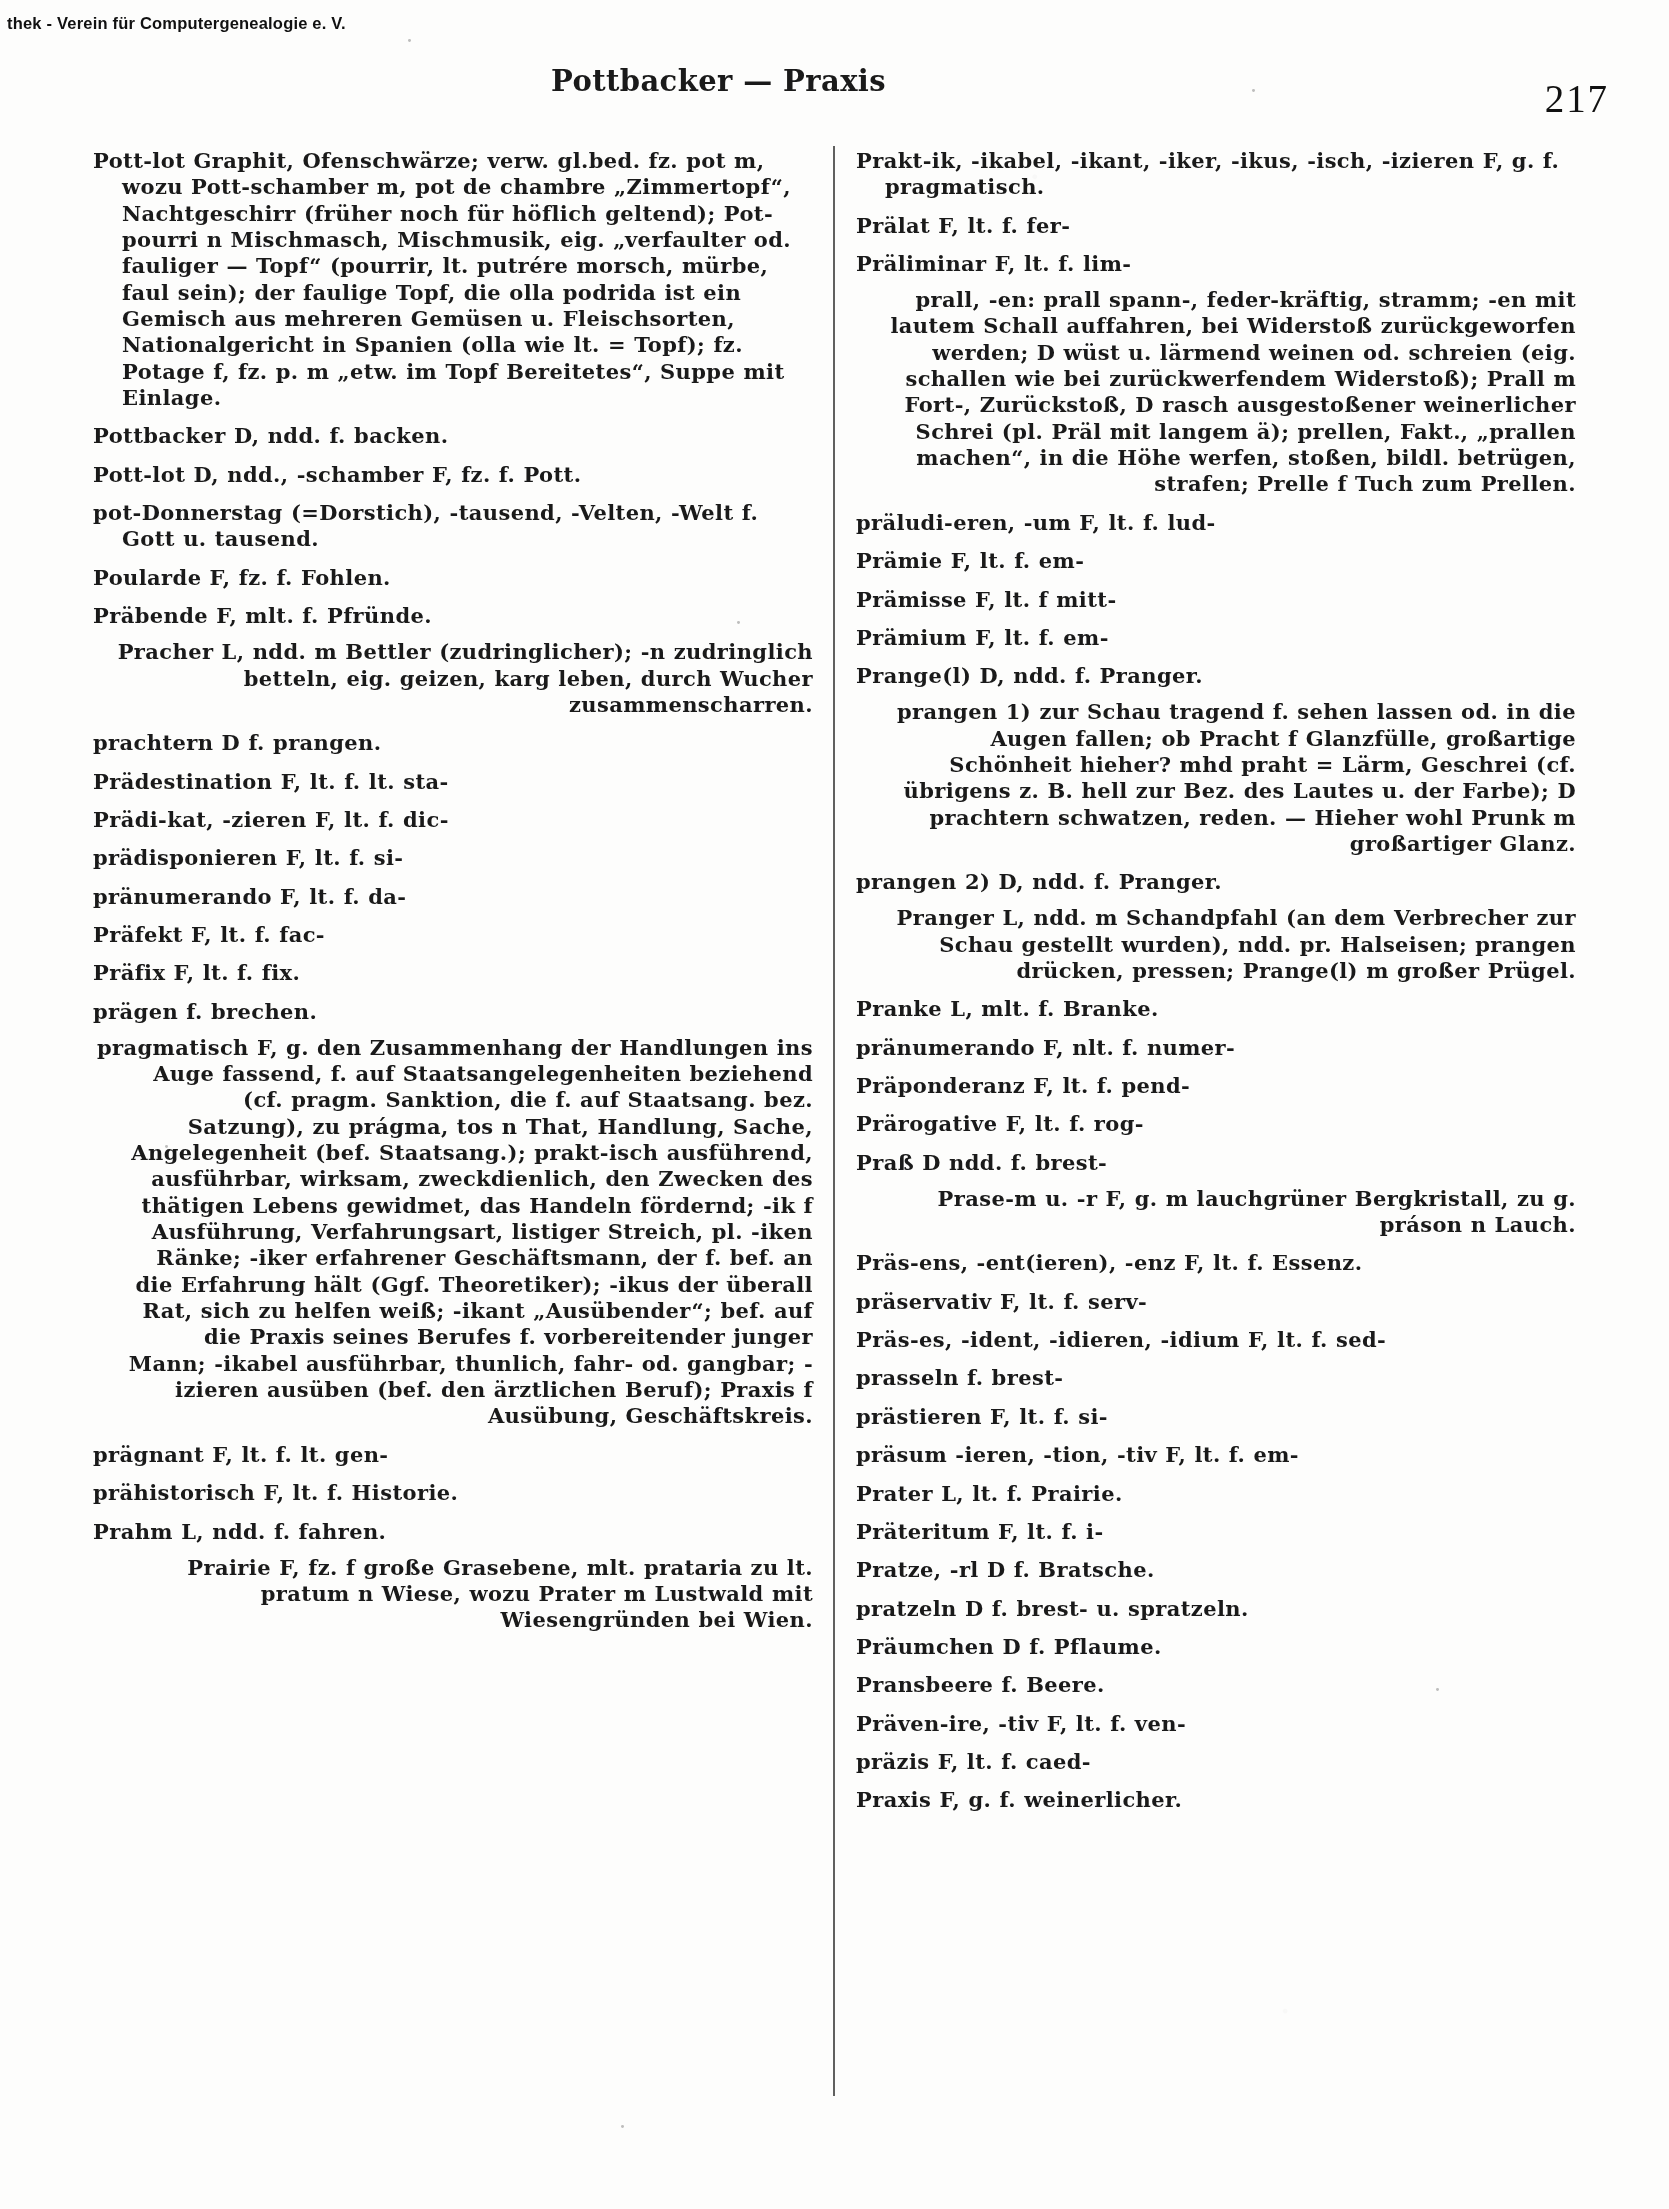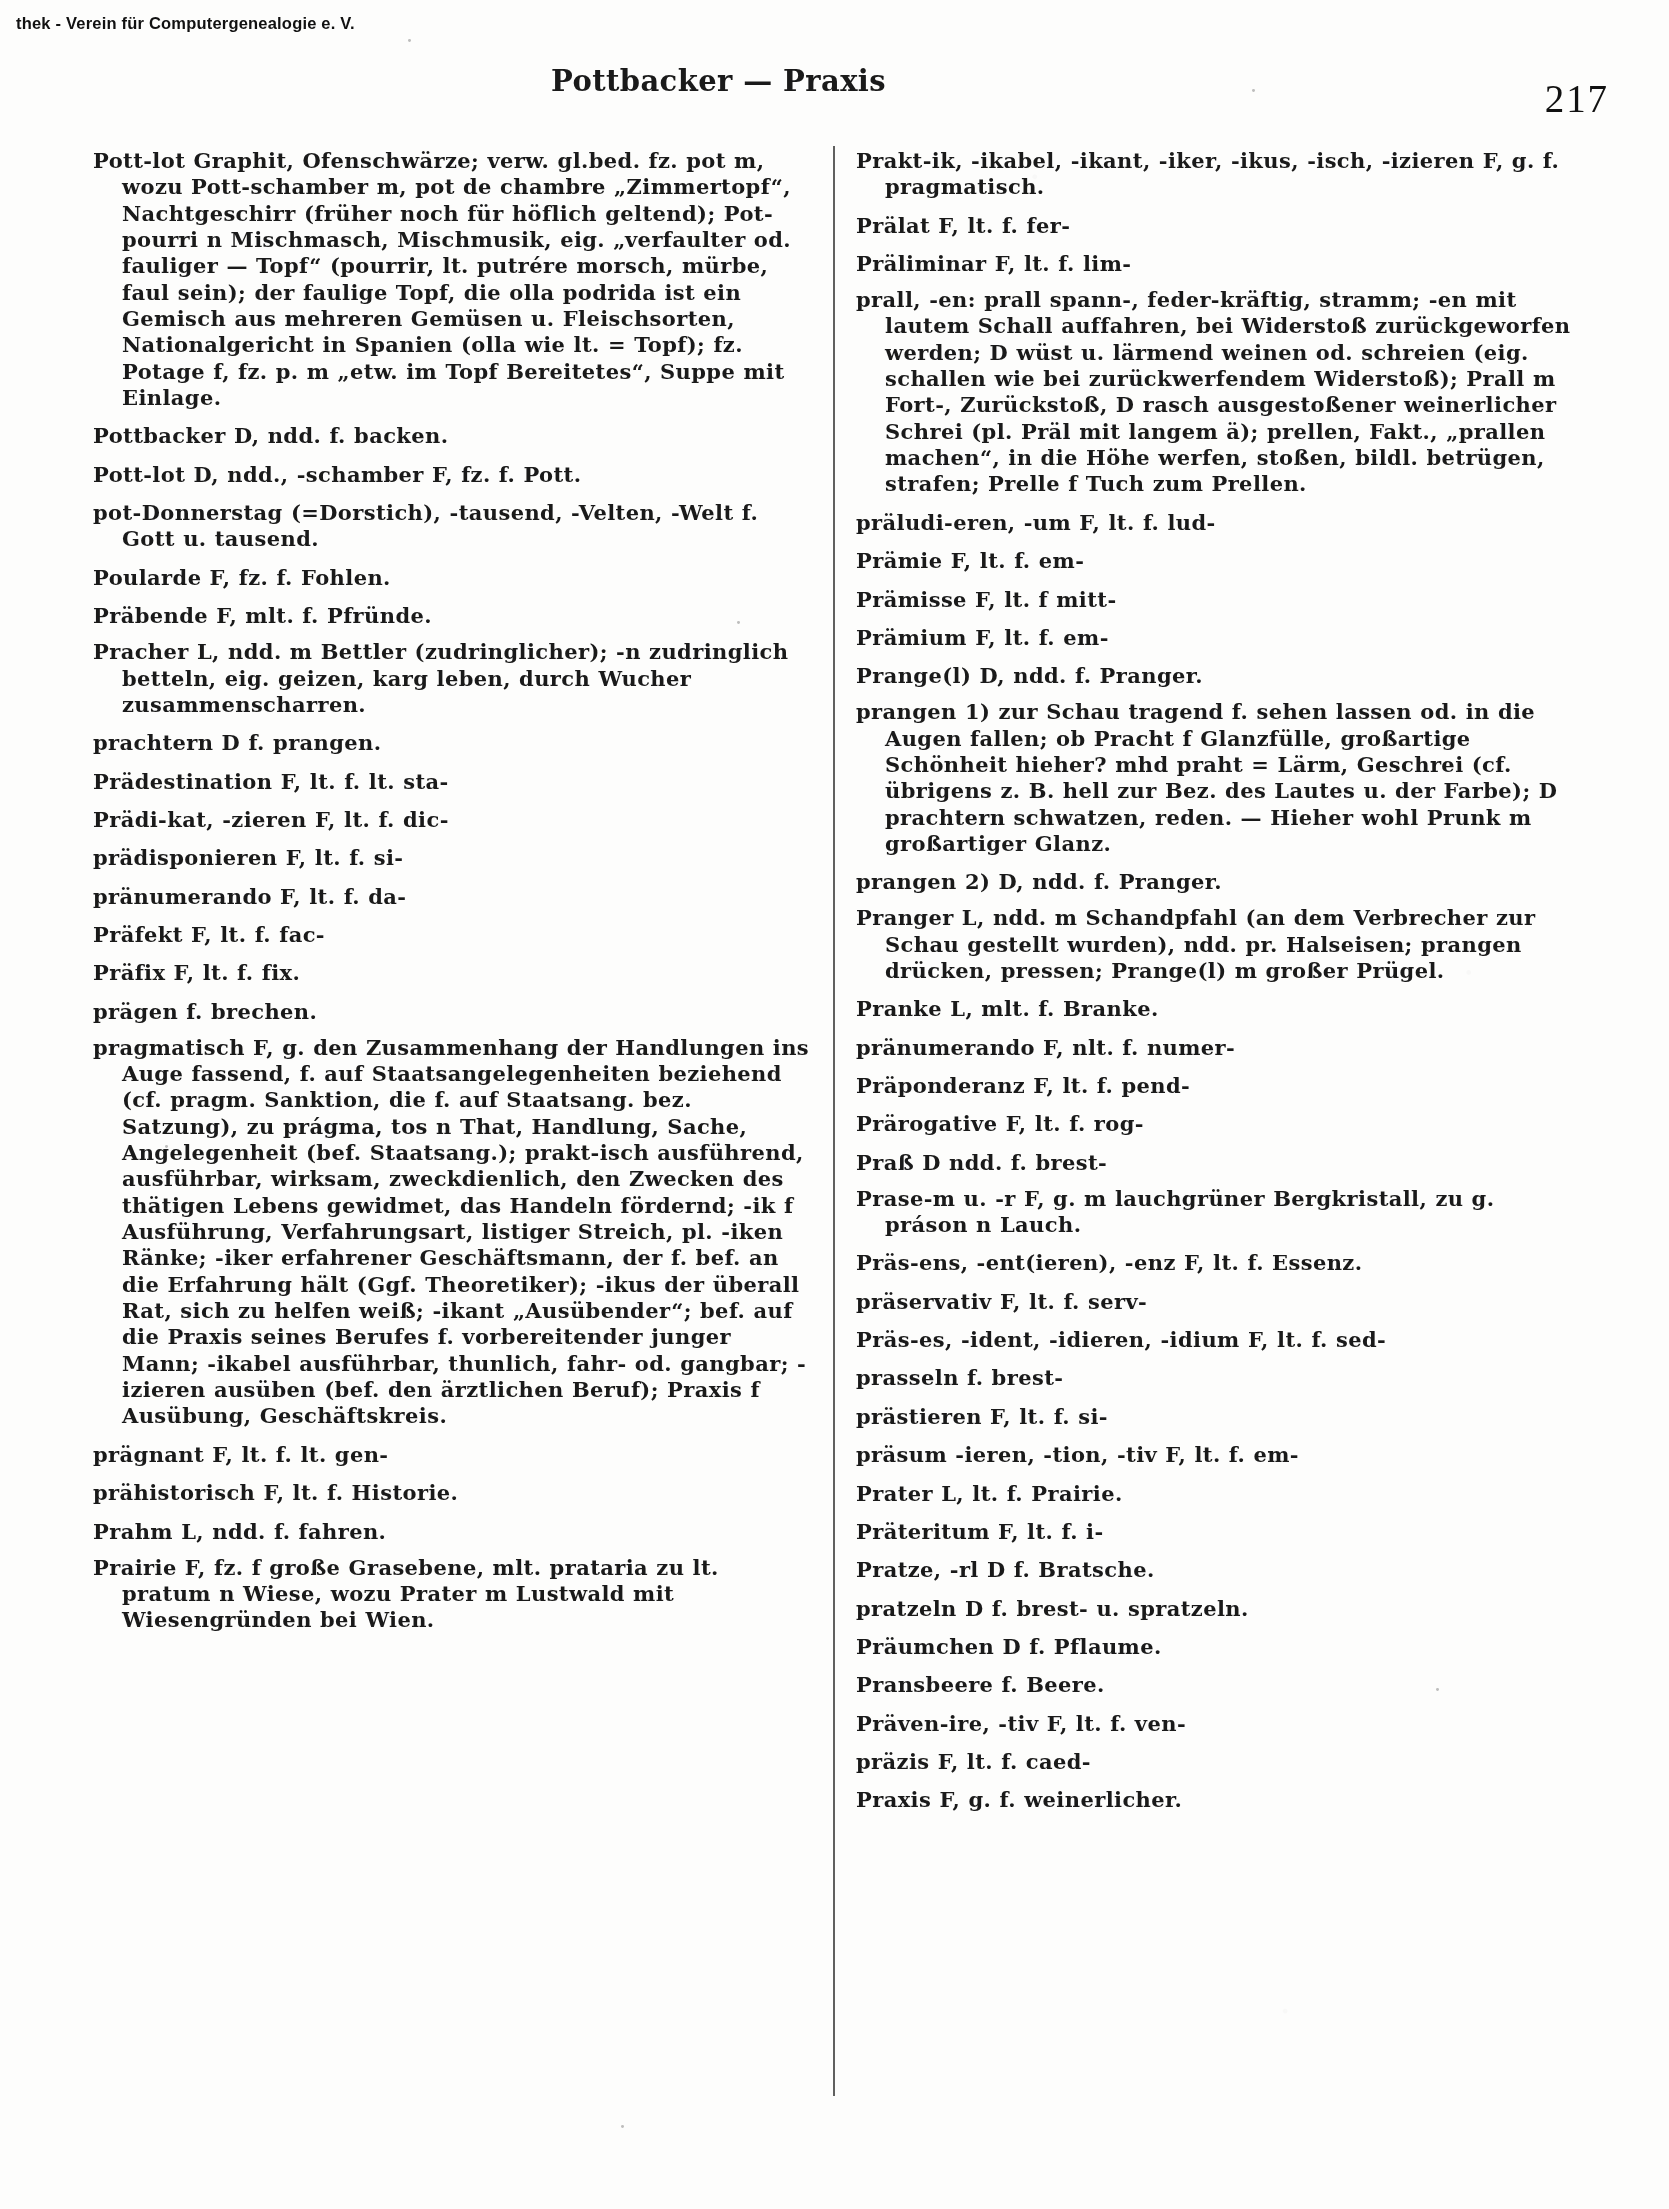--- a/index.html
+++ b/index.html
@@ -24,21 +24,21 @@
       radial-gradient(circle at 62% 8%, rgba(0,0,0,0.02) 0 1.9px, transparent 2.9px),
       radial-gradient(circle at 88% 44%, rgba(0,0,0,0.02) 0 1.9px, transparent 2.9px),
       radial-gradient(circle at 33% 72%, rgba(0,0,0,0.02) 0 1.9px, transparent 2.9px),
       radial-gradient(circle at 77% 91%, rgba(0,0,0,0.02) 0 1.9px, transparent 2.9px),
       #fdfdfc;
   }
 
   .watermark {
     position: absolute;
     top: 13.6px;
-    left: 16px;
+    left: 7px;
     font-family: "Liberation Sans", sans-serif;
     font-size: 16.5px;
     font-weight: bold;
     color: #111;
     letter-spacing: 0.2px;
     white-space: nowrap;
   }
 
   .running-head {
     position: absolute;
@@ -90,21 +90,21 @@
 
   .entry {
     font-size: 21px;
     line-height: 1.255;
     margin: 12px 0 1px 0;
     text-indent: -29px;
     padding-left: 29px;
     text-align: left;
     word-spacing: 0.5px;
   }
-  .entry.gap { margin-top: 9.7px; }
+  .entry.gap { margin-top: 9.7px; text-align: right; }
 
   
   .speck {
     position: absolute;
     width: 2.9px; height: 2.9px;
     background: rgba(0,0,0,0.25);
     border-radius: 50%;
   }
 </style>
 </head>

